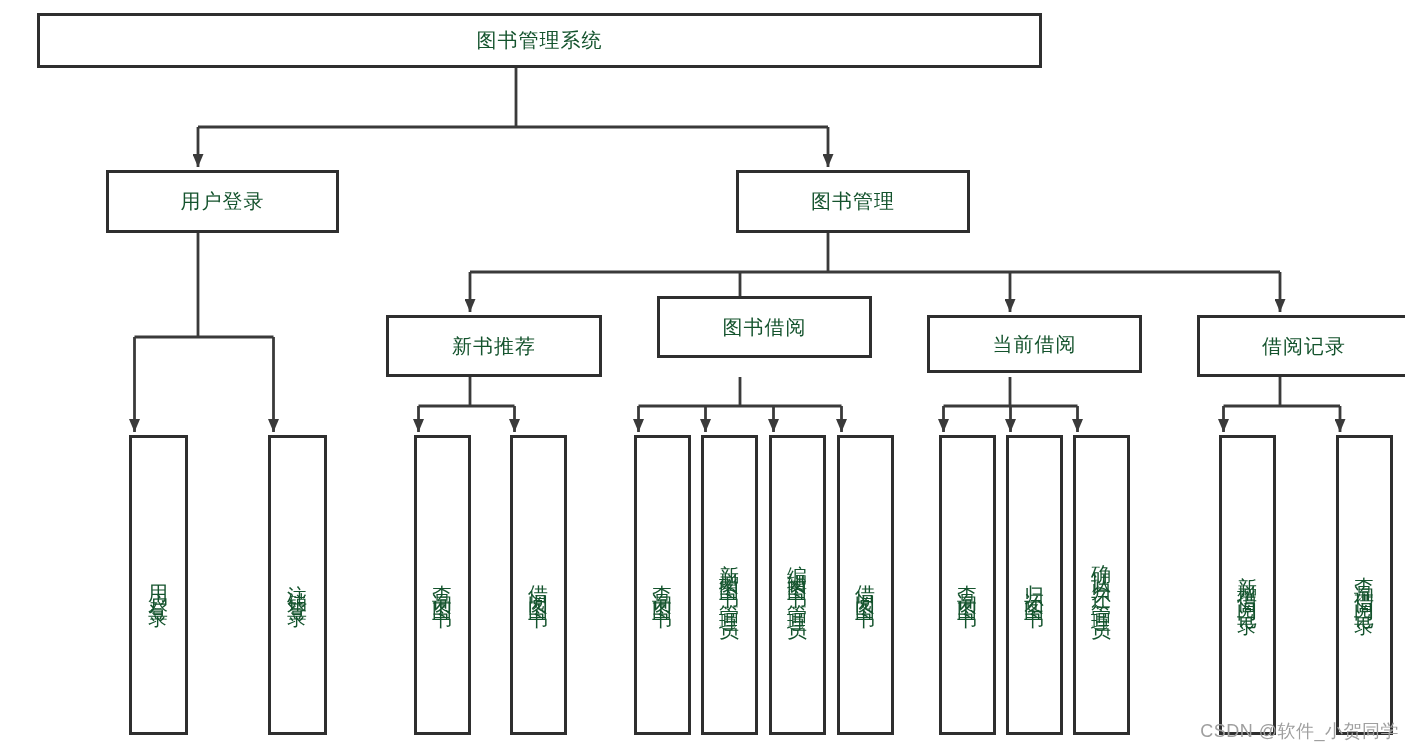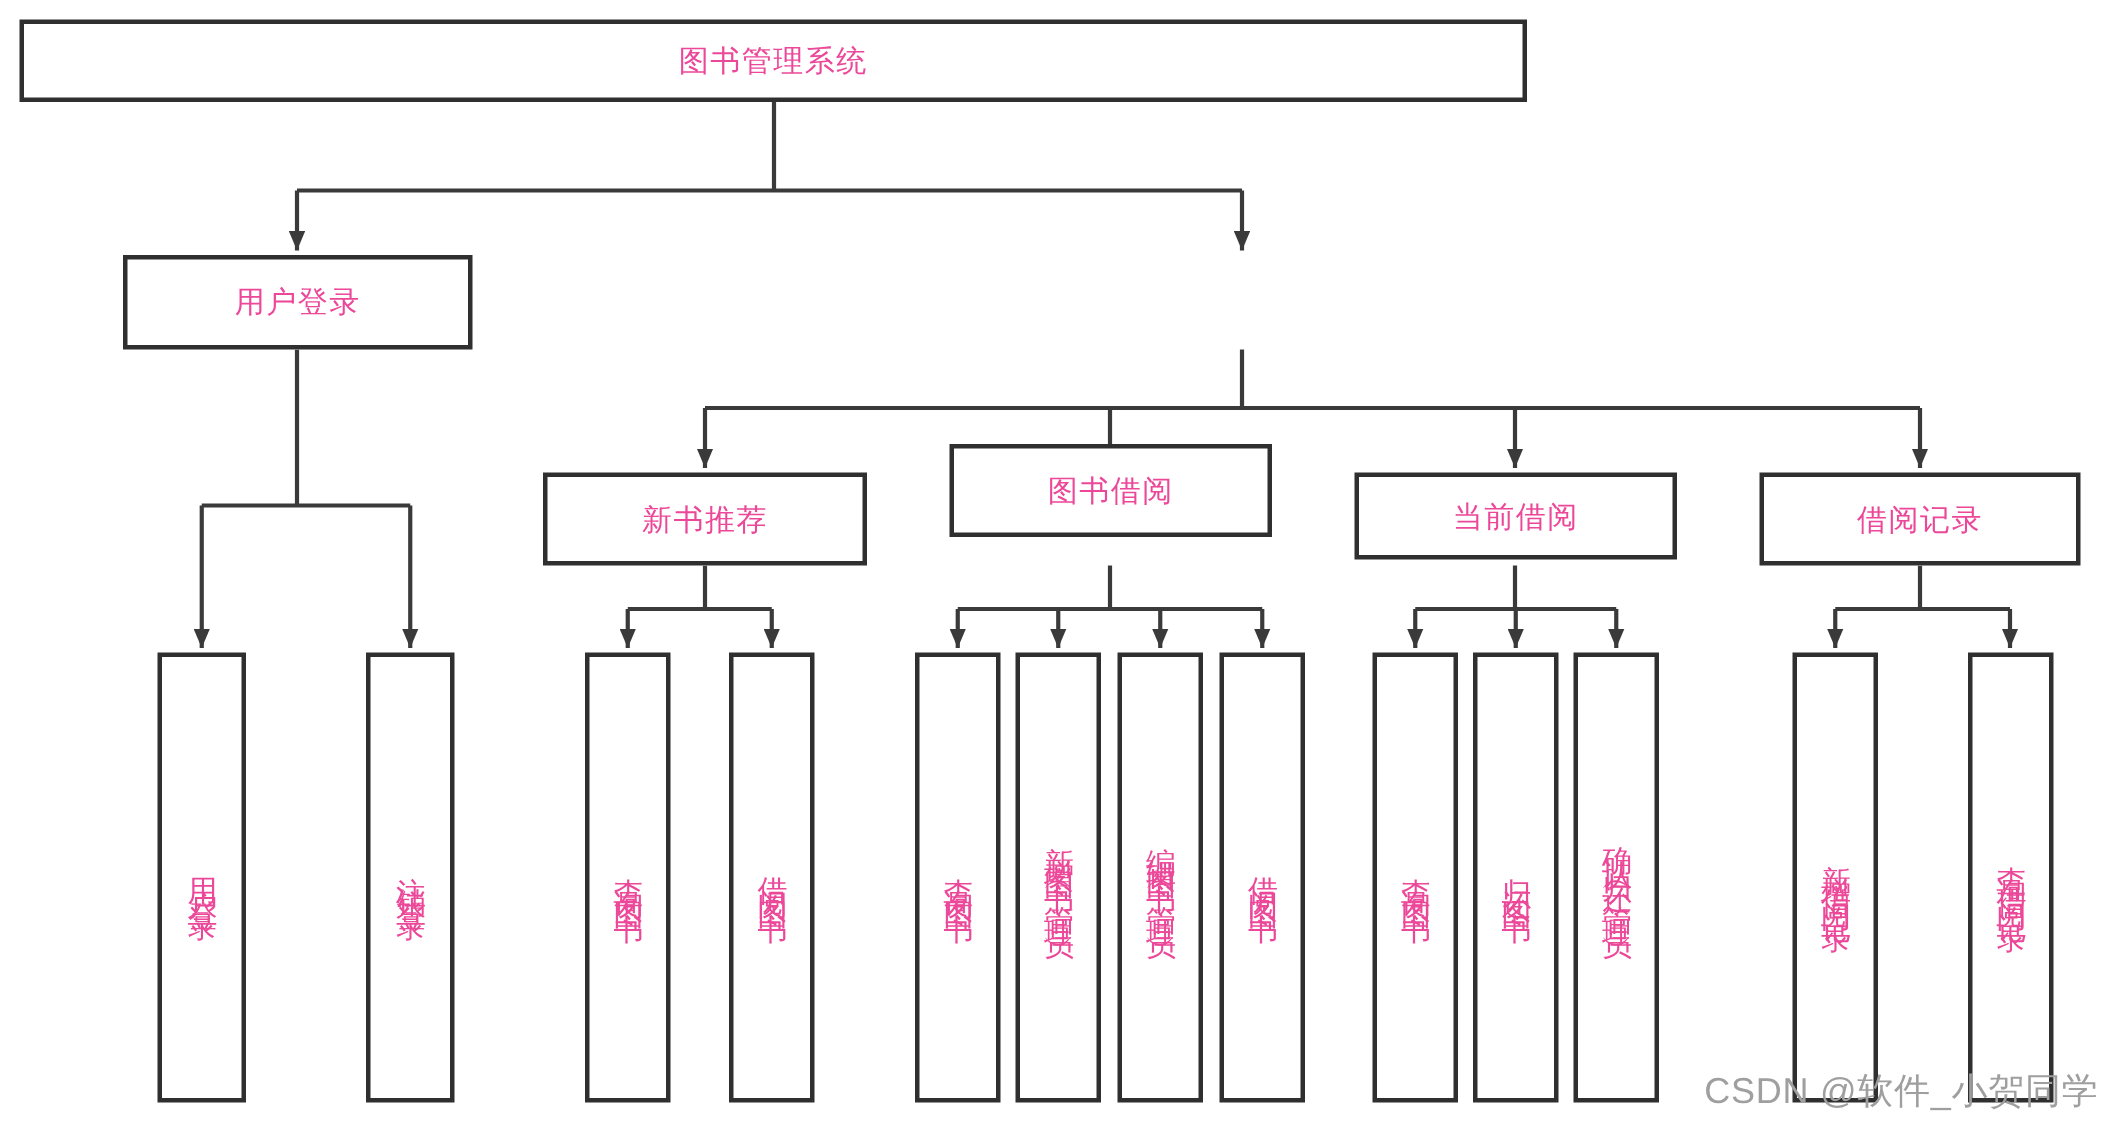--- a/index.html
+++ b/index.html
@@ -24,40 +24,41 @@
     pointer-events: none;
   }
   .node {
     position: absolute;
     box-sizing: border-box;
     background: #ffffff;
     border: 3px solid #2f2f2f;
     display: flex;
     align-items: center;
     justify-content: center;
-    color: #ec4899;
+    color: #14532d;
+    margin-left: 24px;
   }
   .node .h-label {
     font-size: 20px;
     letter-spacing: 1px;
     white-space: nowrap;
   }
   .node .v-label {
     writing-mode: vertical-rl;
     text-orientation: mixed;
     font-size: 20px;
     line-height: 1;
     letter-spacing: 8px;
     white-space: nowrap;
   }
   .watermark {
     position: absolute;
     right: 6px;
     bottom: 4px;
-    font-size: 24px;
+    font-size: 18px;
     color: #9f9f9f;
     letter-spacing: 0.5px;
     white-space: nowrap;
   }
 </style>
 </head>
 <body>
 
 <div class="stage">
 
@@ -111,20 +112,23 @@
     </g>
   </svg>
 
   <div class="node" style="left:13px;top:13px;width:1005px;height:55px">
     <span class="h-label">图书管理系统</span>
   </div>
 
   <div class="node" style="left:82px;top:170px;width:233px;height:63px">
     <span class="h-label">用户登录</span>
   </div>
+  <div class="node" style="left:712px;top:170px;width:234px;height:63px">
+    <span class="h-label">图书管理</span>
+  </div>
 
   <div class="node" style="left:362px;top:315px;width:216px;height:62px">
     <span class="h-label">新书推荐</span>
   </div>
   <div class="node" style="left:633px;top:296px;width:215px;height:62px">
     <span class="h-label">图书借阅</span>
   </div>
   <div class="node" style="left:903px;top:315px;width:215px;height:58px">
     <span class="h-label">当前借阅</span>
   </div>

